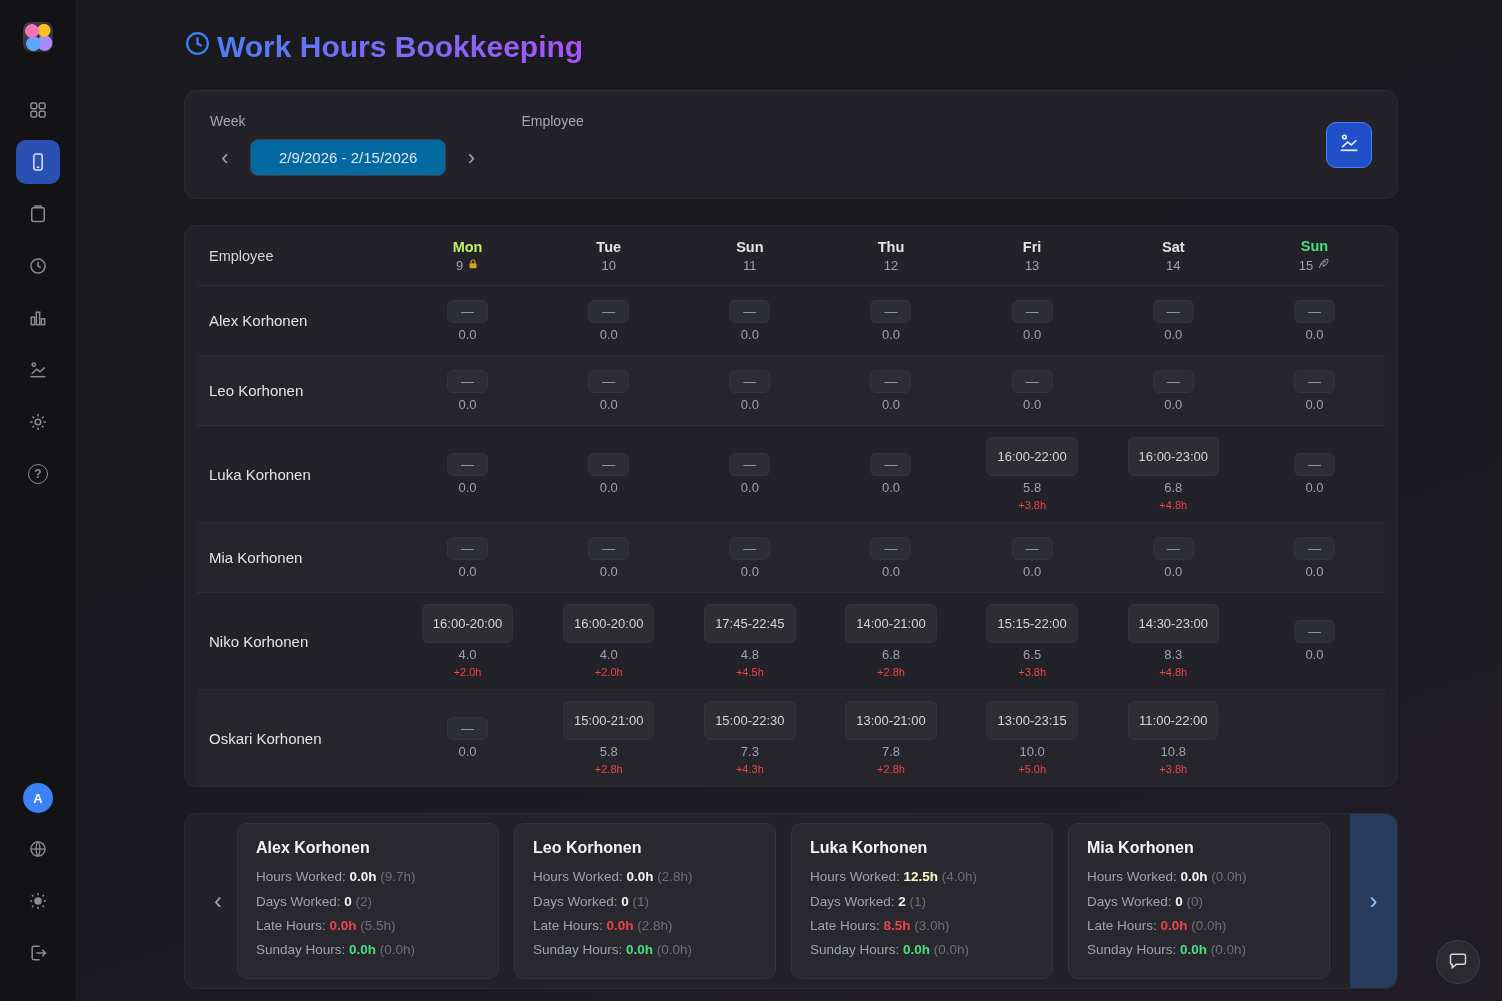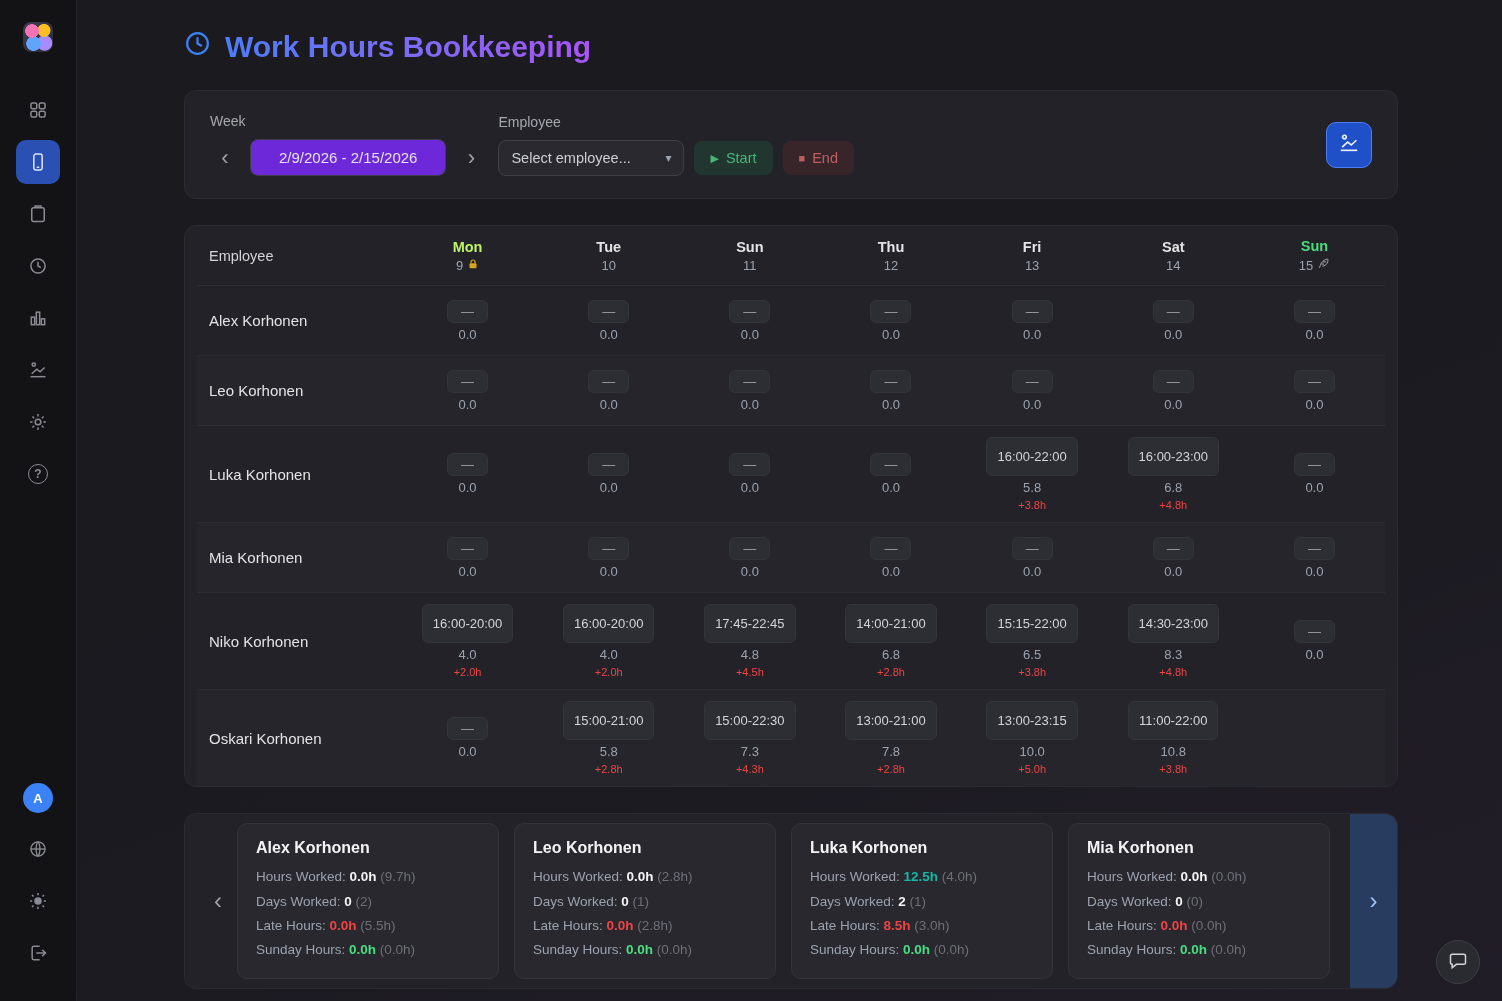--- a/index.html
+++ b/index.html
@@ -43,40 +43,40 @@
   }
   .help-circle {
     width:20px; height:20px; border:1.7px solid currentColor; border-radius:50%;
     display:flex; align-items:center; justify-content:center;
     font-size:12px; font-weight:bold;
   }
 
   
   .main { flex:1; padding:30px 104px 0 107px; position:relative; }
   .page-title {
-    display:flex; align-items:center; gap:14px;
+    display:flex; align-items:center; gap:6px;
     font-size:30px; font-weight:bold; margin-bottom:26px;
   }
   .page-title .title-text {
     background:linear-gradient(90deg,#4e7cf6,#7b6cf6,#a855f7);
     -webkit-background-clip:text; background-clip:text; color:transparent;
   }
 
   .card { background:#222228; border-radius:12px; border:1px solid #2b2b32; }
 
   
-  .controls { padding:22px 25px; display:flex; align-items:flex-end; gap:12px; margin-bottom:26px; }
+  .controls { padding:22px 25px; display:flex; align-items:flex-start; gap:35px; margin-bottom:26px; }
   .ctrl-label { font-size:14px; color:#a7a7b0; margin-bottom:10px; display:block; }
   .ctrl-row { display:flex; align-items:center; gap:10px; }
   .chev-btn {
     background:transparent; border:none; color:#a1a1aa; font-size:22px;
     width:30px; height:34px; cursor:pointer; line-height:1;
   }
   .date-box {
-    background:#6d28d9; border:1px solid #3f3f46; border-radius:8px;
+    background:#0369a1; border:1px solid #3f3f46; border-radius:8px;
     padding:9px 28px; font-size:15px; color:#e4e4e7; cursor:pointer; white-space:nowrap;
   }
   .select-box {
     background:#29292f; border:1px solid #3f3f46; border-radius:8px;
     width:186px; padding:9px 12px; font-size:14.5px; color:#cfcfd6;
     display:flex; align-items:center; justify-content:space-between; cursor:pointer;
   }
   .select-box .caret { font-size:12px; color:#9ca3af; margin-left:8px; }
   .btn { border:none; border-radius:8px; padding:9px 16px; font-size:14.5px;
          display:flex; align-items:center; gap:7px; cursor:pointer; }
@@ -269,34 +269,20 @@
         <span class="ctrl-label">Week</span>
         <div class="ctrl-row">
           <button class="chev-btn">‹</button>
           <div class="date-box">2/9/2026 - 2/15/2026</div>
           <button class="chev-btn">›</button>
         </div>
       </div>
 
       <div>
         <span class="ctrl-label">Employee</span>
-        <div class="ctrl-row">
-          <div class="select-box">
-            <span>Select employee...</span>
-            <span class="caret">▾</span>
-          </div>
-          <button class="btn btn-start">
-            <span class="glyph">▶</span>
-            <span>Start</span>
-          </button>
-          <button class="btn btn-end">
-            <span class="glyph">■</span>
-            <span>End</span>
-          </button>
-        </div>
       </div>
 
       <button class="chart-btn">
         <span>
           <svg width="22" height="22" viewBox="0 0 24 24" fill="none" stroke="currentColor" stroke-width="1.8">
             <circle cx="7" cy="5.5" r="2"></circle>
               <path d="M3 20h18"></path>
               <path d="M4.5 16.5 10.5 11l4 3.2 5.5-5.2"></path>
           </svg>
         </span>
@@ -569,21 +555,21 @@
           </div>
           <div class="sum-card">
             <div class="sum-title">Leo Korhonen</div>
             <div class="stat-line"><span class="stat-label">Hours Worked: </span><span class="stat-value" style="color: rgb(244, 244, 245);">0.0h</span><span class="stat-paren"> (2.8h)</span></div>
             <div class="stat-line"><span class="stat-label">Days Worked: </span><span class="stat-value" style="color: rgb(244, 244, 245);">0</span><span class="stat-paren"> (1)</span></div>
             <div class="stat-line"><span class="stat-label">Late Hours: </span><span class="stat-value" style="color: rgb(239, 68, 68);">0.0h</span><span class="stat-paren"> (2.8h)</span></div>
             <div class="stat-line"><span class="stat-label">Sunday Hours: </span><span class="stat-value" style="color: rgb(74, 222, 128);">0.0h</span><span class="stat-paren"> (0.0h)</span></div>
           </div>
           <div class="sum-card">
             <div class="sum-title">Luka Korhonen</div>
-            <div class="stat-line"><span class="stat-label">Hours Worked: </span><span class="stat-value" style="color: #14b8a6;">12.5h</span><span class="stat-paren"> (4.0h)</span></div>
+            <div class="stat-line"><span class="stat-label">Hours Worked: </span><span class="stat-value" style="color: #fef9c3;">12.5h</span><span class="stat-paren"> (4.0h)</span></div>
             <div class="stat-line"><span class="stat-label">Days Worked: </span><span class="stat-value" style="color: rgb(244, 244, 245);">2</span><span class="stat-paren"> (1)</span></div>
             <div class="stat-line"><span class="stat-label">Late Hours: </span><span class="stat-value" style="color: rgb(239, 68, 68);">8.5h</span><span class="stat-paren"> (3.0h)</span></div>
             <div class="stat-line"><span class="stat-label">Sunday Hours: </span><span class="stat-value" style="color: rgb(74, 222, 128);">0.0h</span><span class="stat-paren"> (0.0h)</span></div>
           </div>
           <div class="sum-card">
             <div class="sum-title">Mia Korhonen</div>
             <div class="stat-line"><span class="stat-label">Hours Worked: </span><span class="stat-value" style="color: rgb(244, 244, 245);">0.0h</span><span class="stat-paren"> (0.0h)</span></div>
             <div class="stat-line"><span class="stat-label">Days Worked: </span><span class="stat-value" style="color: rgb(244, 244, 245);">0</span><span class="stat-paren"> (0)</span></div>
             <div class="stat-line"><span class="stat-label">Late Hours: </span><span class="stat-value" style="color: rgb(239, 68, 68);">0.0h</span><span class="stat-paren"> (0.0h)</span></div>
             <div class="stat-line"><span class="stat-label">Sunday Hours: </span><span class="stat-value" style="color: rgb(74, 222, 128);">0.0h</span><span class="stat-paren"> (0.0h)</span></div>

